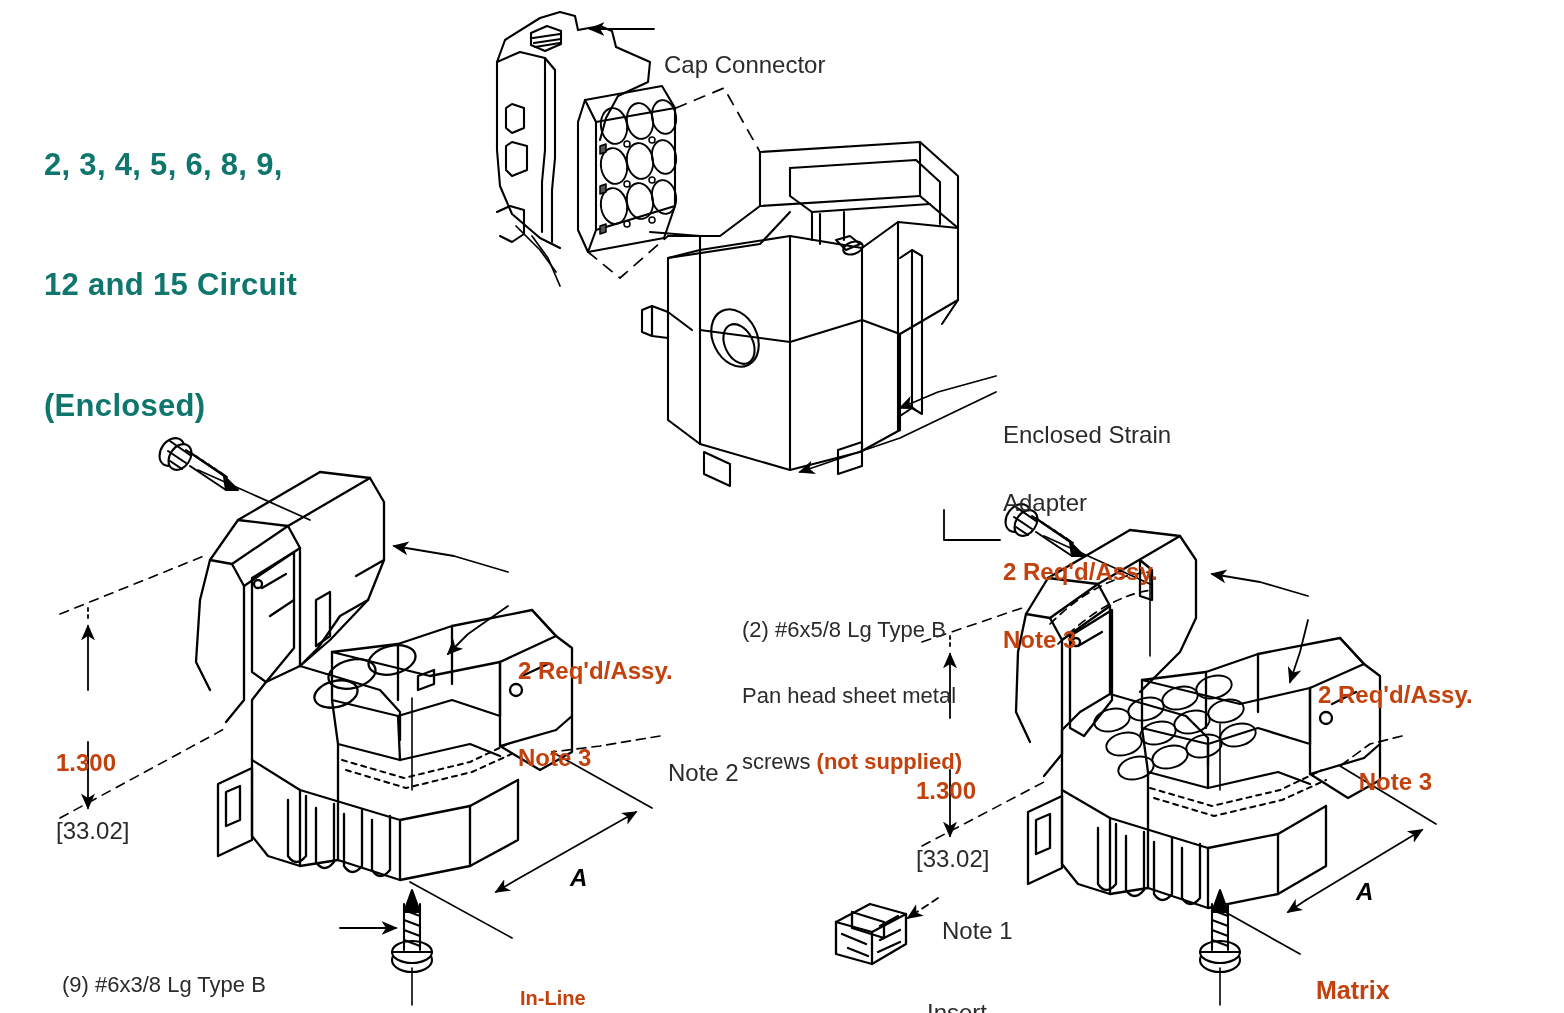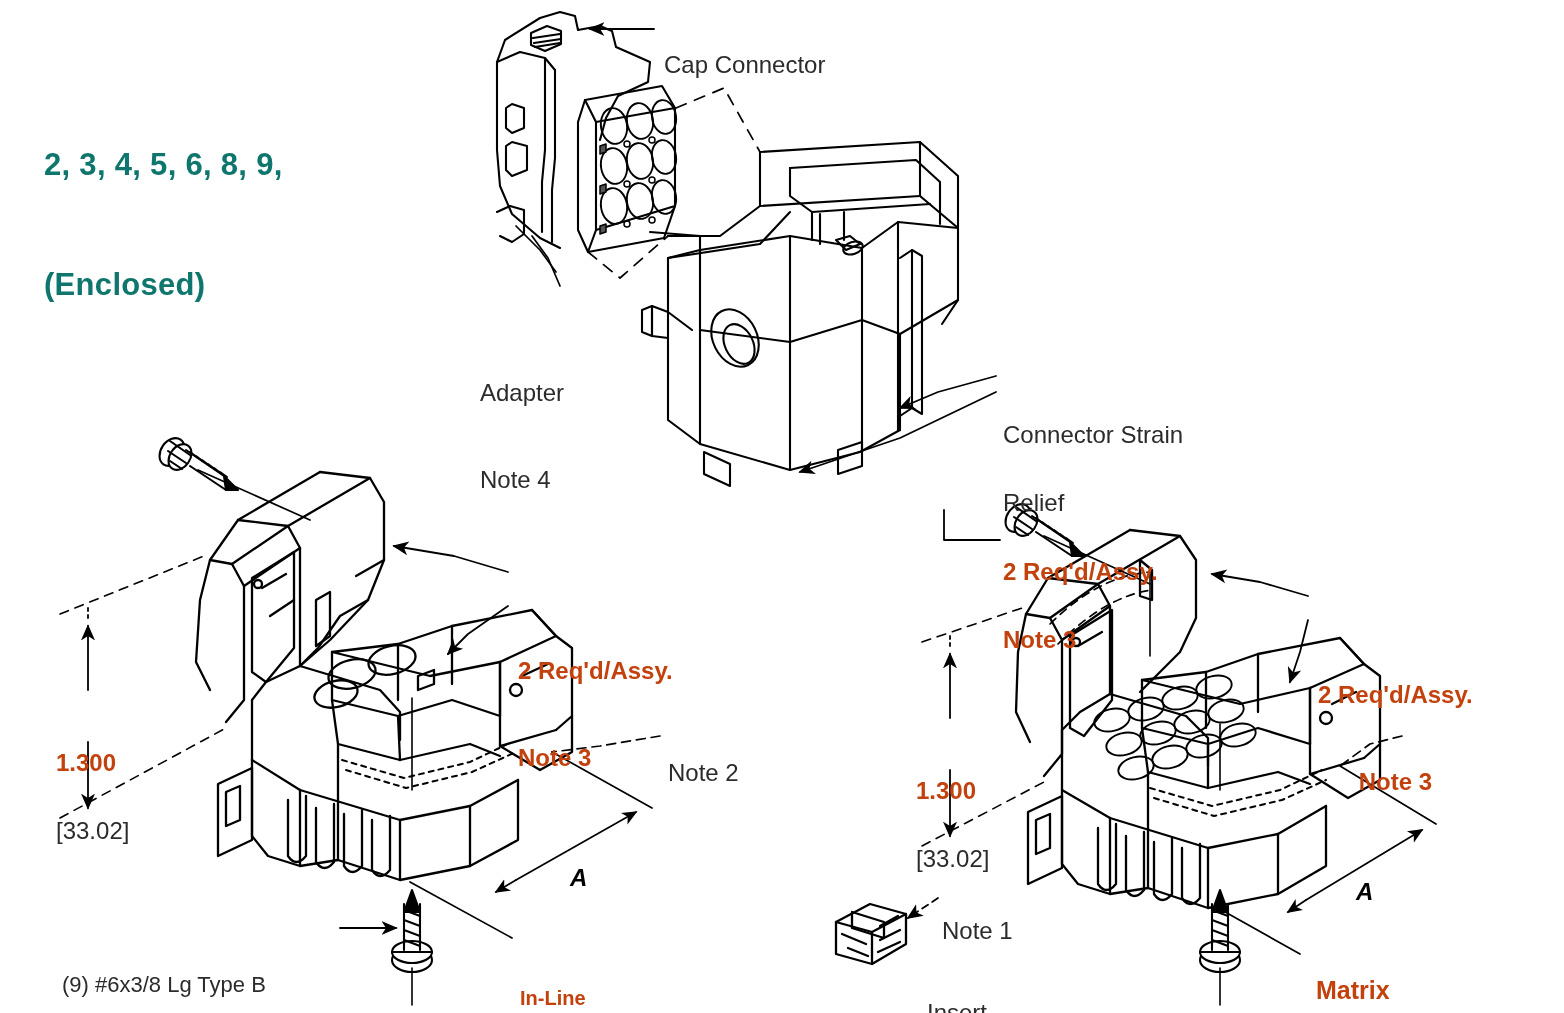--- a/index.html
+++ b/index.html
@@ -375,33 +375,30 @@
     <path d="M880,926 L898,916 M880,940 L900,930 M878,952 L900,942"></path>
     <path d="M852,912 L884,922 L884,938 L852,928 Z" fill="none"></path>
   </g>
   <path d="M938,898 L908,918" stroke-width="1.8" stroke-dasharray="7 5" marker-end="url(#arw)"></path>
 
   </g>
 </svg>
 
 <div class="lbl title" style="left:44px;top:28px;">
   <div>2, 3, 4, 5, 6, 8, 9,</div>
+  <div>12 and 15 Circuit</div>
   <div>(Enclosed)</div>
 </div>
 
 <div class="lbl reg t19" style="left:664px;top:14px;">Cap Connector</div>
 
-<div class="lbl reg t19" style="left:480px;top:283px;">
-  <div>Adapter</div>
-  <div>Note 4</div>
-</div>
 
 <div class="lbl" style="left:1003px;top:345px;">
-  <div class="reg t19">Connector Strain</div>
-  <div class="reg t19">Relief</div>
+  <div class="reg t19">Enclosed Strain</div>
+  <div class="reg t19">Adapter</div>
   <div class="bold t19">2 Req'd/Assy.</div>
   <div class="bold t19">Note 3</div>
 </div>
 
 <div class="lbl bold t19" style="left:518px;top:561px;">
   <div>2 Req'd/Assy.</div>
   <div>Note 3</div>
 </div>
 
 <div class="lbl" style="left:56px;top:673px;">
@@ -414,20 +411,25 @@
 <div class="lbl ital t19" style="left:570px;top:827px;">A</div>
 
 <div class="lbl bold" style="left:520px;top:950px;font-size:20px;">In-Line</div>
 
 <div class="lbl" style="left:62px;top:897px;">
   <div class="reg t17">(9) #6x3/8 Lg Type B</div>
   <div class="reg t17">Pan head sheet metal</div>
   
 </div>
 
+<div class="lbl" style="left:742px;top:542px;">
+  <div class="reg t17">(2) #6x5/8 Lg Type B</div>
+  <div class="reg t17">Pan head sheet metal</div>
+  <div class="t17"><span class="reg">screws </span><span class="bold">(not supplied)</span></div>
+</div>
 
 <div class="lbl bold t19 ctr" style="left:1318px;top:585px;">
   <div>2 Req'd/Assy.</div>
   <div>Note 3</div>
 </div>
 
 <div class="lbl" style="left:916px;top:701px;">
   <div class="bold t19">1.300</div>
   <div class="reg t19">[33.02]</div>
 </div>

